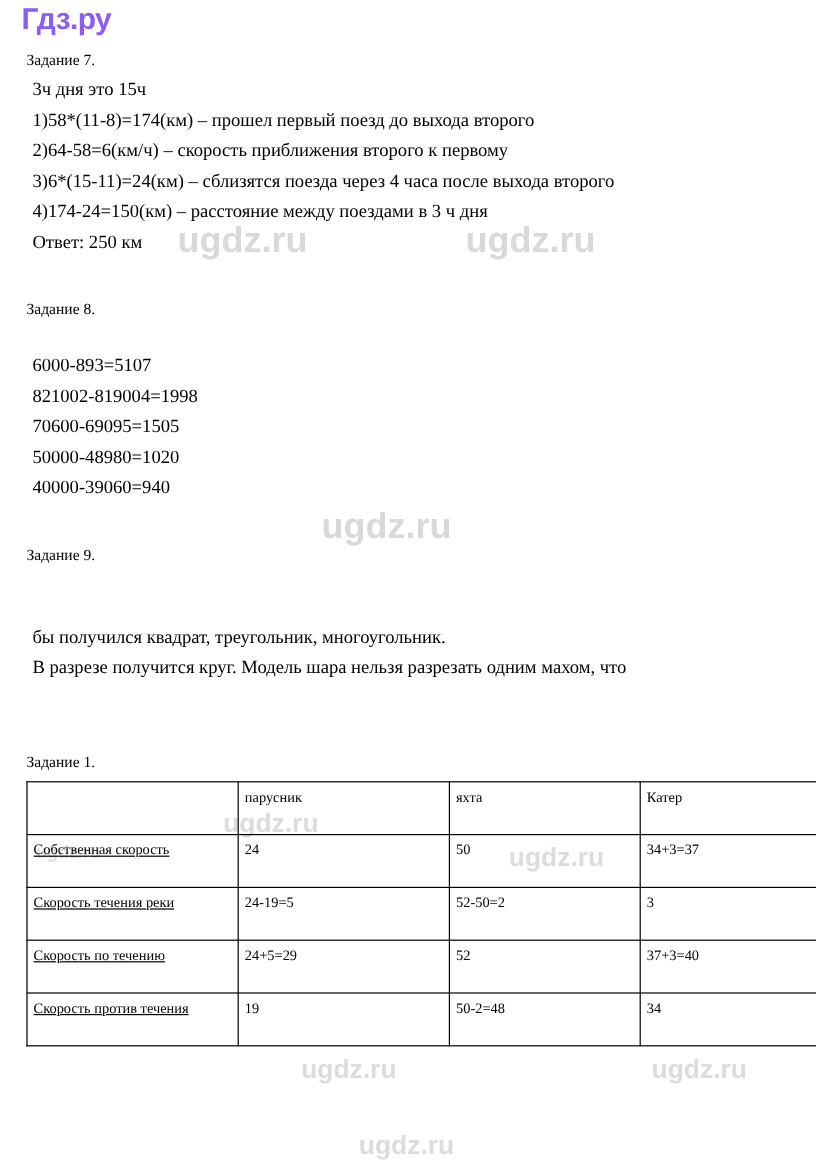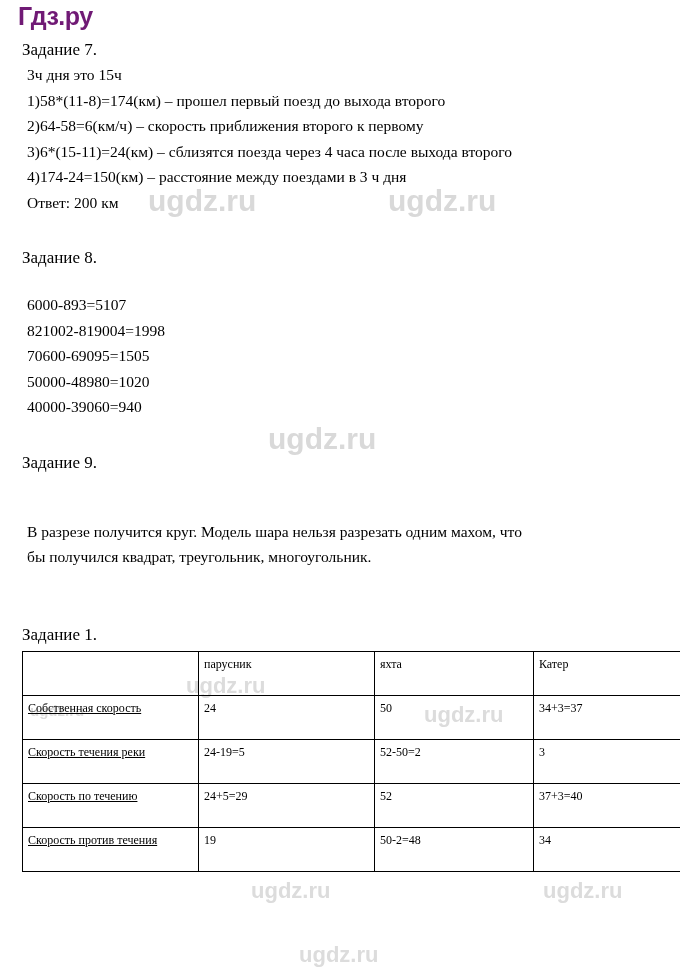--- a/index.html
+++ b/index.html
@@ -20,32 +20,32 @@
     width: 680px;
     height: 976px;
   }
   .logo {
     position: absolute;
     left: 18px;
     top: 2px;
     font-family: "Liberation Sans", sans-serif;
     font-size: 25px;
     font-weight: bold;
-    color: #701a75;
+    color: #8b5cf6;
     letter-spacing: -0.5px;
     text-align: right;
   }
   .content {
     position: absolute;
     left: 22px;
     top: 40px;
     width: 640px;
   }
   .task-title {
-    font-size: 17px;
+    font-size: 13px;
     line-height: 20px;
     margin: 0;
   }
   .line {
     font-size: 15.5px;
     line-height: 20.5px;
     margin: 5px;
     white-space: pre-wrap;
   }
   .block {
@@ -111,43 +111,43 @@
 
   <div class="content">
 
     <div class="block">
       <p class="task-title">Задание 7.</p>
       <p class="line">3ч дня это 15ч</p>
       <p class="line">1)58*(11-8)=174(км) – прошел первый поезд до выхода второго</p>
       <p class="line">2)64-58=6(км/ч) – скорость приближения второго к первому</p>
       <p class="line">3)6*(15-11)=24(км) – сблизятся поезда через 4 часа после выхода второго</p>
       <p class="line">4)174-24=150(км) – расстояние между поездами в 3 ч дня</p>
-      <p class="line">Ответ: 200 км</p>
+      <p class="line">Ответ: 250 км</p>
     </div>
 
     <div class="gap-lg"></div>
 
     <div class="block">
       <p class="task-title">Задание 8.</p>
       <div class="gap-md"></div>
       <p class="line">6000-893=5107</p>
       <p class="line">821002-819004=1998</p>
       <p class="line">70600-69095=1505</p>
       <p class="line">50000-48980=1020</p>
       <p class="line">40000-39060=940</p>
     </div>
 
     <div class="gap-lg"></div>
 
     <div class="block">
       <p class="task-title">Задание 9.</p>
       <div class="gap-md"></div>
       <div style="height:22px"></div>
+      <p class="line">бы получился квадрат, треугольник, многоугольник.</p>
       <p class="line">В разрезе получится круг. Модель шара нельзя разрезать одним махом, что</p>
-      <p class="line">бы получился квадрат, треугольник, многоугольник.</p>
     </div>
 
     <div class="gap-lg"></div>
 
 
     <div class="gap-md"></div>
 
     <div class="block">
       <p class="task-title">Задание 1.</p>
       <div style="height:6px"></div>

